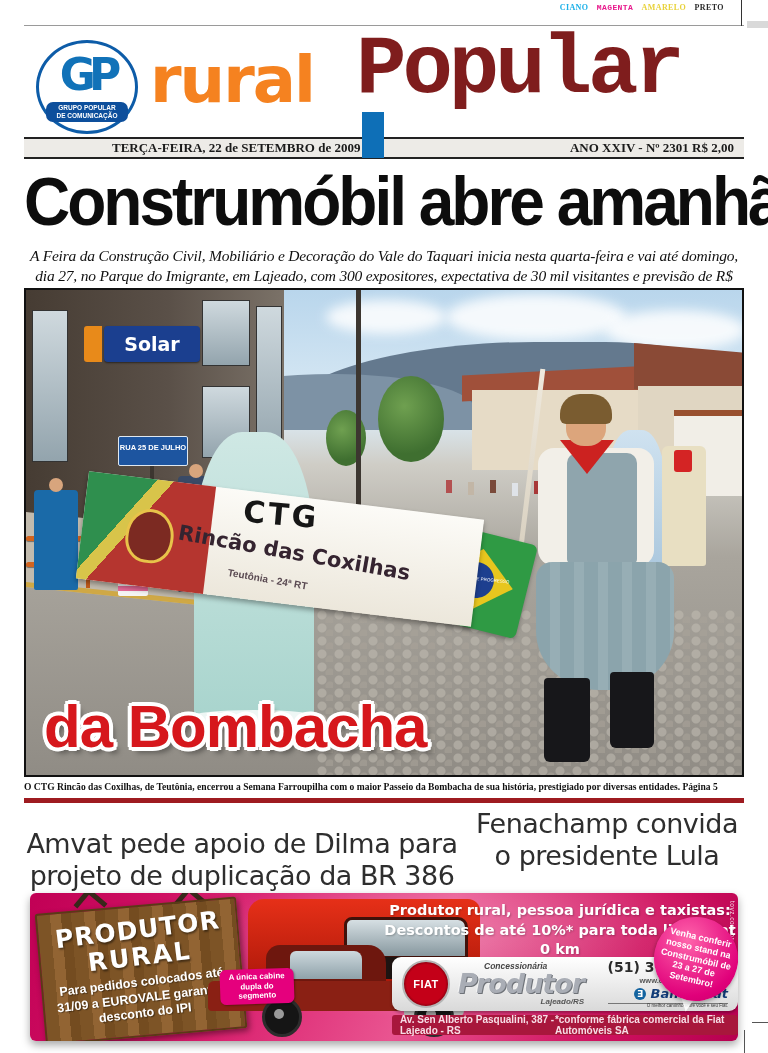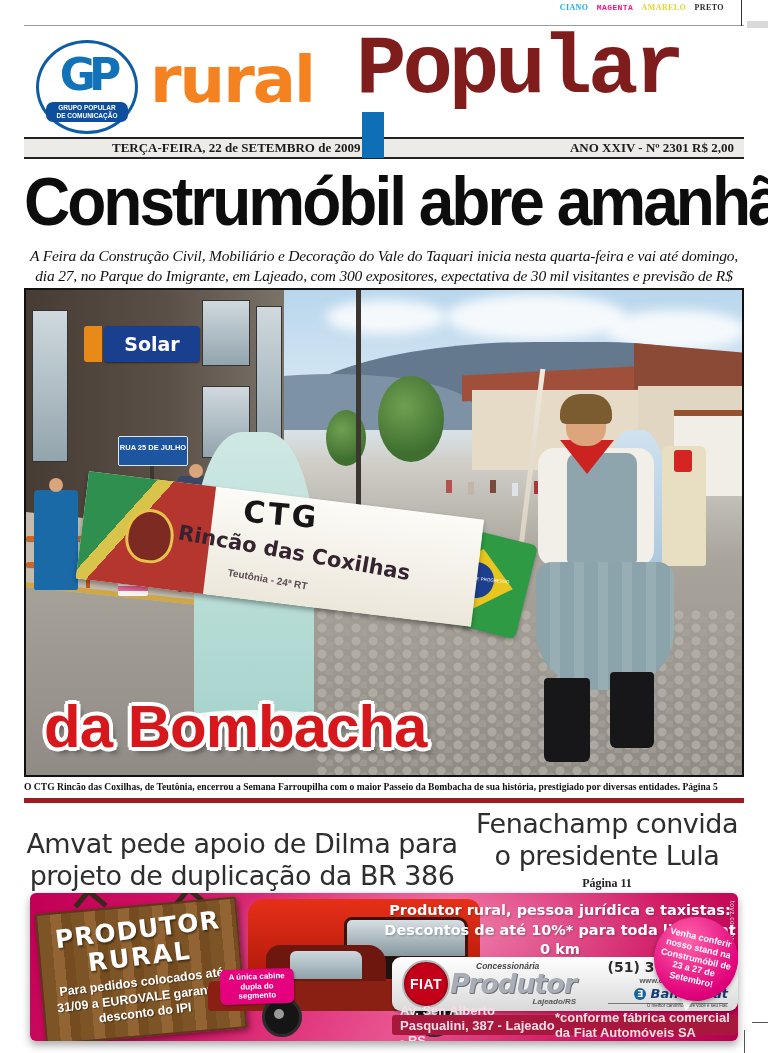--- a/index.html
+++ b/index.html
@@ -187,22 +187,22 @@
          font-family:"DejaVu Sans",sans-serif;font-weight:bold;font-size:14.5px;line-height:1.35;
          text-shadow:1px 1px 2px rgba(0,0,0,.25);}
   .sideurl{position:absolute;right:2px;top:8px;color:rgba(255,255,255,.85);font-size:6.5px;
            writing-mode:vertical-rl;letter-spacing:.5px;}
   .whitebar{position:absolute;left:362px;top:64px;width:346px;height:54px;border-radius:9px;
             background:linear-gradient(#ffffff,#d9d9d9);display:flex;align-items:center;
             padding:0 10px;box-sizing:border-box;box-shadow:0 2px 3px rgba(0,0,0,.3);}
   .fiat-logo{width:44px;height:44px;border-radius:50%;flex:0 0 44px;
              background:radial-gradient(circle,#c40018 62%,#8c0010 72%,#cfcfcf 74%,#8e8e8e 100%);
              border:2px solid #b5b5b5;display:flex;align-items:center;justify-content:center;
-             color:#fff;font-weight:800;font-size:14px;letter-spacing:.5px;}
-  .ev-block{line-height:1;}
+             color:#fff;font-weight:800;font-size:11px;letter-spacing:.5px;}
+  .ev-block{margin-left:8px;line-height:1;}
   .ev-conc{font-style:italic;font-size:8.5px;color:#444;font-weight:bold;margin-left:26px;}
   .ev-name{font-family:"DejaVu Sans",sans-serif;font-style:italic;font-weight:800;font-size:27px;
            color:#a9adb5;letter-spacing:-1px;
            text-shadow:1px 1px 0 #6e7278,-1px -1px 0 #f2f2f2;}
   .ev-city{font-style:italic;font-size:8px;color:#555;font-weight:bold;text-align:right;margin-top:1px;}
   .contact{margin-left:auto;text-align:right;line-height:1.1;}
   .phone{font-family:"DejaVu Sans",sans-serif;font-weight:800;font-size:14px;color:#2c2c2c;}
   .site{font-size:7.5px;font-weight:bold;color:#555;margin:2px 0;}
   .bancofiat{font-family:"DejaVu Sans",sans-serif;font-style:italic;font-weight:800;font-size:13px;
              color:#123c78;}
@@ -213,21 +213,21 @@
   .standbadge{position:absolute;left:624px;top:24px;width:84px;height:84px;border-radius:50%;
               background:radial-gradient(circle at 35% 30%,#ff64ab,#e0007a 70%,#c00063);
               transform:rotate(13deg);color:#fff;font-weight:bold;font-size:9px;line-height:1.18;
               display:flex;align-items:center;justify-content:center;text-align:center;
               padding:6px;box-sizing:border-box;box-shadow:0 2px 4px rgba(0,0,0,.35);}
   .standtail{position:absolute;left:648px;top:104px;width:0;height:0;
              border-left:10px solid transparent;border-right:4px solid transparent;
              border-top:14px solid #fff;transform:rotate(18deg);opacity:.9;}
   .adfooter{position:absolute;left:362px;top:122px;width:346px;height:20px;background:#a8173c;
             border-radius:3px;display:flex;align-items:center;justify-content:space-between;
-            padding:0 8px;box-sizing:border-box;color:#f7dde6;font-weight:bold;font-size:13px;}
+            padding:0 8px;box-sizing:border-box;color:#f7dde6;font-weight:bold;font-size:10px;}
 </style>
 </head>
 <body>
 
 <div class="sheet">
 
   <div class="abs regmarks">
     <span class="reg-c">CIANO</span>
     <span class="reg-m">MAGENTA</span>
     <span class="reg-y">AMARELO</span>
@@ -343,21 +343,20 @@
     <span>O CTG Rincão das Coxilhas, de Teutônia, encerrou a Semana Farroupilha com o maior Passeio da Bombacha de sua história, prestigiado por diversas entidades. </span><span>Página 5</span>
   </div>
   <div class="abs redrule"></div>
 
   <div class="abs story story-left">
     <div>Amvat pede apoio de Dilma para projeto de duplicação da BR 386</div>
     <div class="pageref">Página 6</div>
   </div>
   <div class="abs story story-right">
     <div>Fenachamp convida o presidente Lula</div>
-    <div class="pageref">Página 11</div>
   </div>
 
   <div class="abs ad">
     <div class="hook" style="left:48px;top:0px;"></div>
     <div class="hook" style="left:148px;top:-2px;"></div>
     <div class="wood">
       <div class="wood-t1">PRODUTOR</div>
       <div class="wood-t2">RURAL</div>
       <div class="wood-body">Para pedidos colocados até 31/09 a EUROVALE garante o desconto do IPI</div>
     </div>

